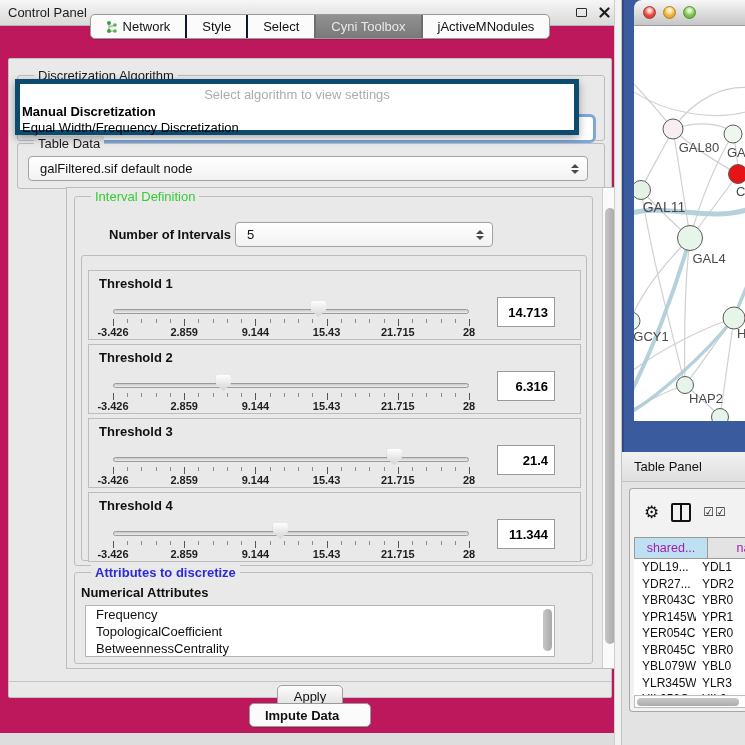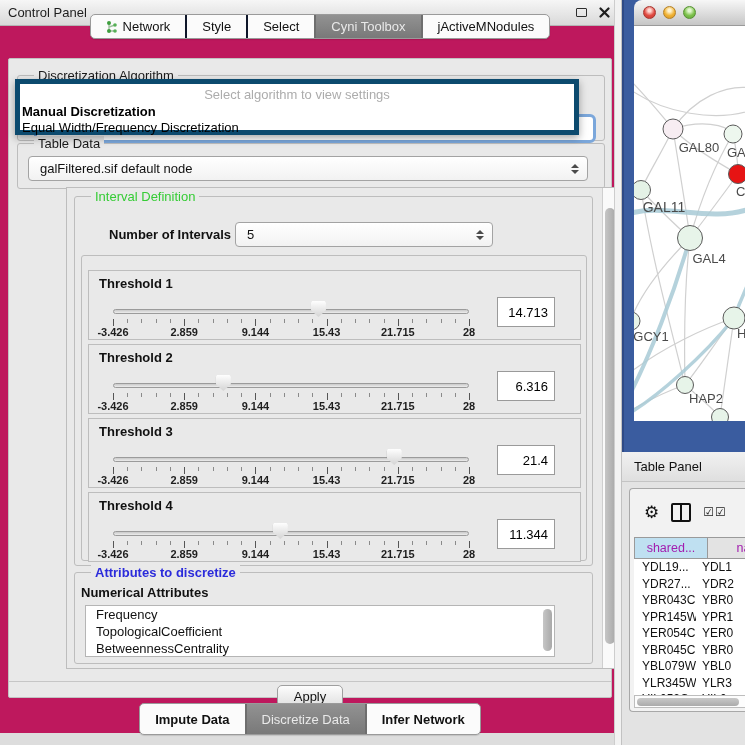--- a/index.html
+++ b/index.html
@@ -76,38 +76,38 @@
               clip-path:polygon(8% 0,92% 0,100% 12%,100% 58%,50% 100%,0 58%,0 12%);
               filter:drop-shadow(0 0 1px #777); }
   .ticks-minor { position:absolute; left:24px; top:48px; width:358px; height:4px;
     background-image:repeating-linear-gradient(to right,#8a8a8a 0,#8a8a8a 1px,transparent 1px,transparent 14.24px); }
   .ticks-major { position:absolute; left:24px; top:48px; width:359px; height:7px;
     background-image:repeating-linear-gradient(to right,#555 0,#555 1px,transparent 1px,transparent 71.2px); }
   .scale { position:absolute; left:24px; top:55px; width:356px; height:12px; }
   .scale span { position:absolute; transform:translateX(-50%); font-size:11px; font-weight:bold; color:#1e1e1e; white-space:nowrap; }
   .thr-val { position:absolute; left:408px; top:26px; width:58px; height:30px; background:#fff;
              border:1px solid #9A9A9A; font-size:13px; color:#000; display:flex;
-             align-items:center; justify-content:flex-end; padding-right:6px; }
+             align-items:center; justify-content:flex-end; padding-right:6px;font-weight:bold; }
 
   .attr-group { left:7px; top:384px; width:519px; height:92px; }
   .attr-head { position:absolute; left:6px; top:12px; font-size:13px; font-weight:bold; color:#111; }
   .listbox { position:absolute; left:10px; top:32px; width:470px; height:52px; background:#fff;
              border:1px solid #B5B5B5; overflow:hidden; font-size:13px; color:#111; }
   .listbox .li { padding:0 10px; line-height:17px; }
   .list-scroll { position:absolute; right:2px; top:3px; width:9px; height:42px; border-radius:4.5px;
                  background:linear-gradient(to right,#C6C6C6,#A9A9A9); }
 
   .footer { position:absolute; left:0; top:610px; width:100%; height:29px; border-top:1px solid #C6C6C6;
             display:flex; align-items:center; justify-content:center;margin-top:12px; }
   .apply-btn { width:66px; height:22px; border:1px solid #9F9F9F; border-radius:5px;
                background:linear-gradient(#FDFDFD,#E0E0E0); font-size:13px; color:#111;
                font-family:inherit; }
 
   .bottom-tabrow { position:absolute; top:703px; left:0; width:620px; display:flex; justify-content:center; }
-  .seg.small { height:32px; }
+  .seg.small { height:24px;flex-direction:column; }
   .seg.small .item { line-height:23px; font-weight:bold; }
   .seg.small .item.sel { font-weight:normal; }
 
   
   .splitter { position:absolute; left:614px; top:0; width:8px; height:745px;
               background:#F2F2F2; border-left:1px solid #CDCDCD; border-right:1px solid #C2C2C2; }
   .right-bg { position:absolute; left:622px; top:452px; width:123px; height:293px; background:#E3E3E3; }
   .net-frame { position:absolute; left:622px; top:0; width:123px; height:452px; background:#3A5C9F;
                box-shadow:inset 2px 0 0 #2E4A86; }
   .net-titlebar { position:absolute; left:634px; top:0; width:111px; height:26px;

